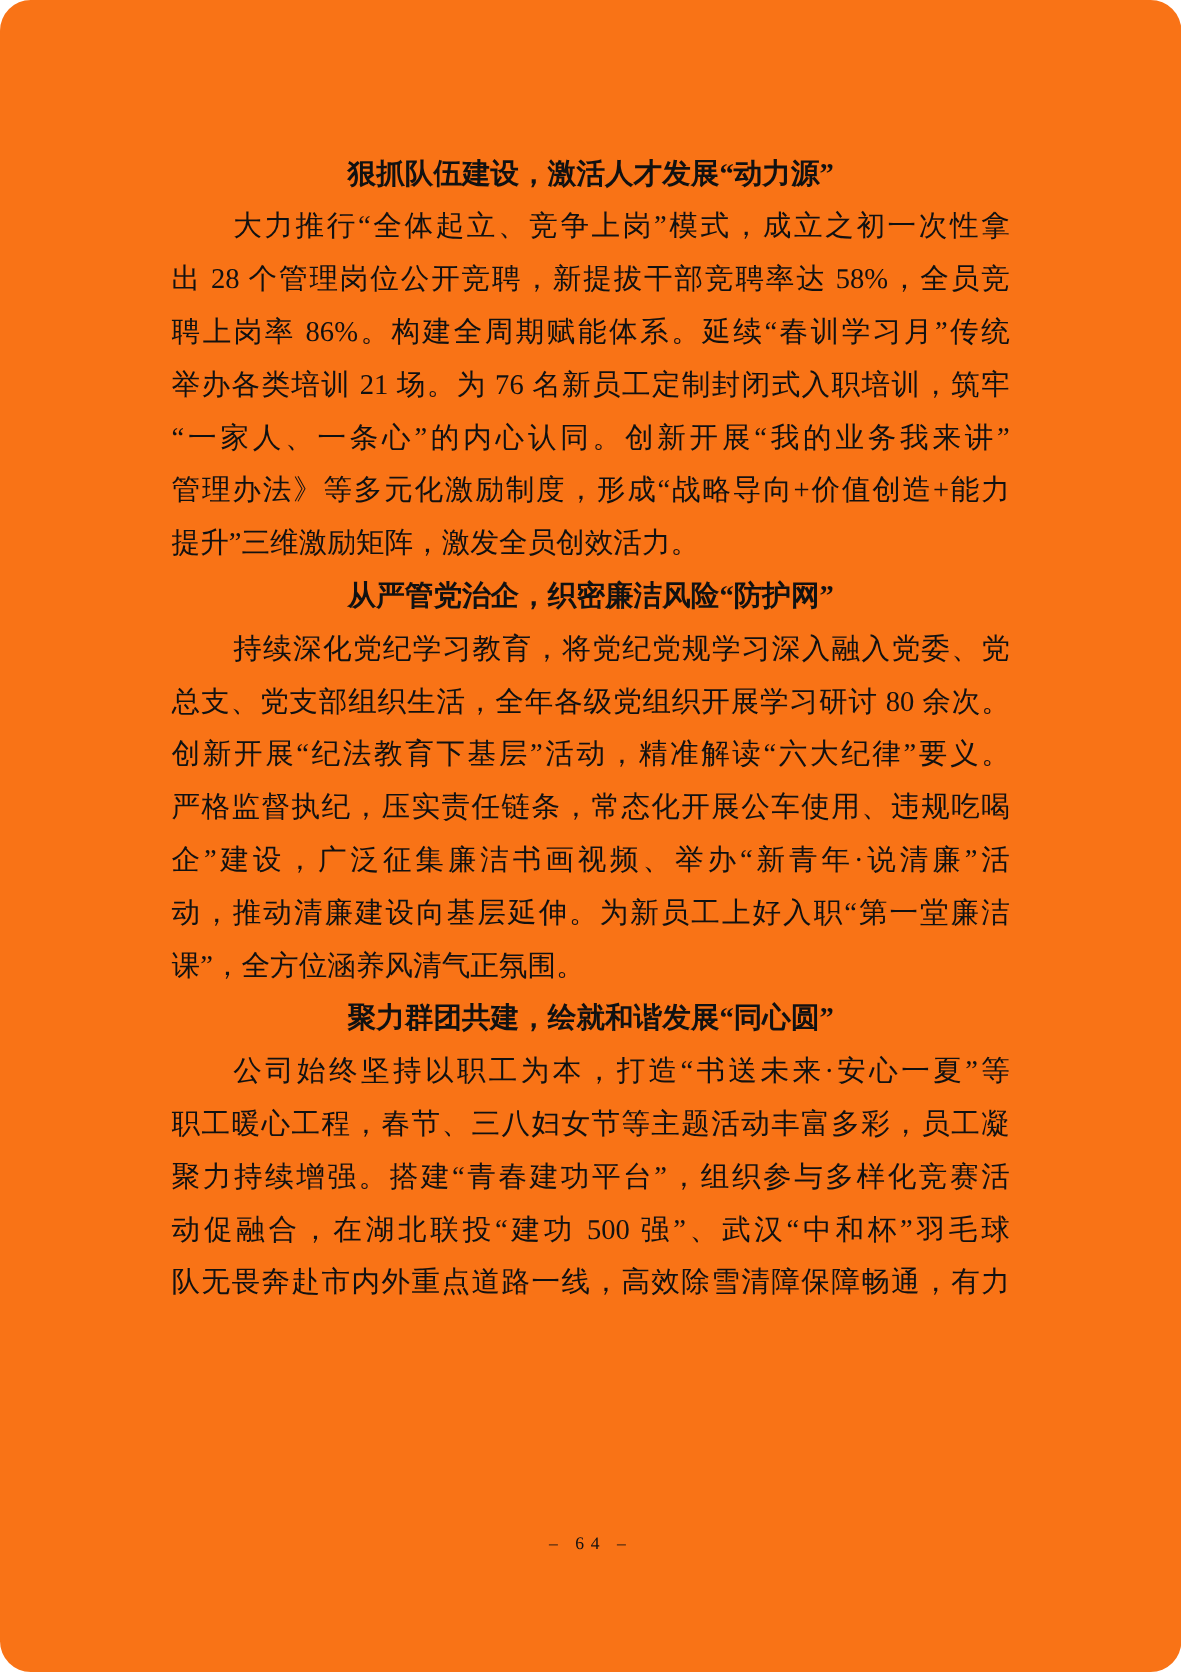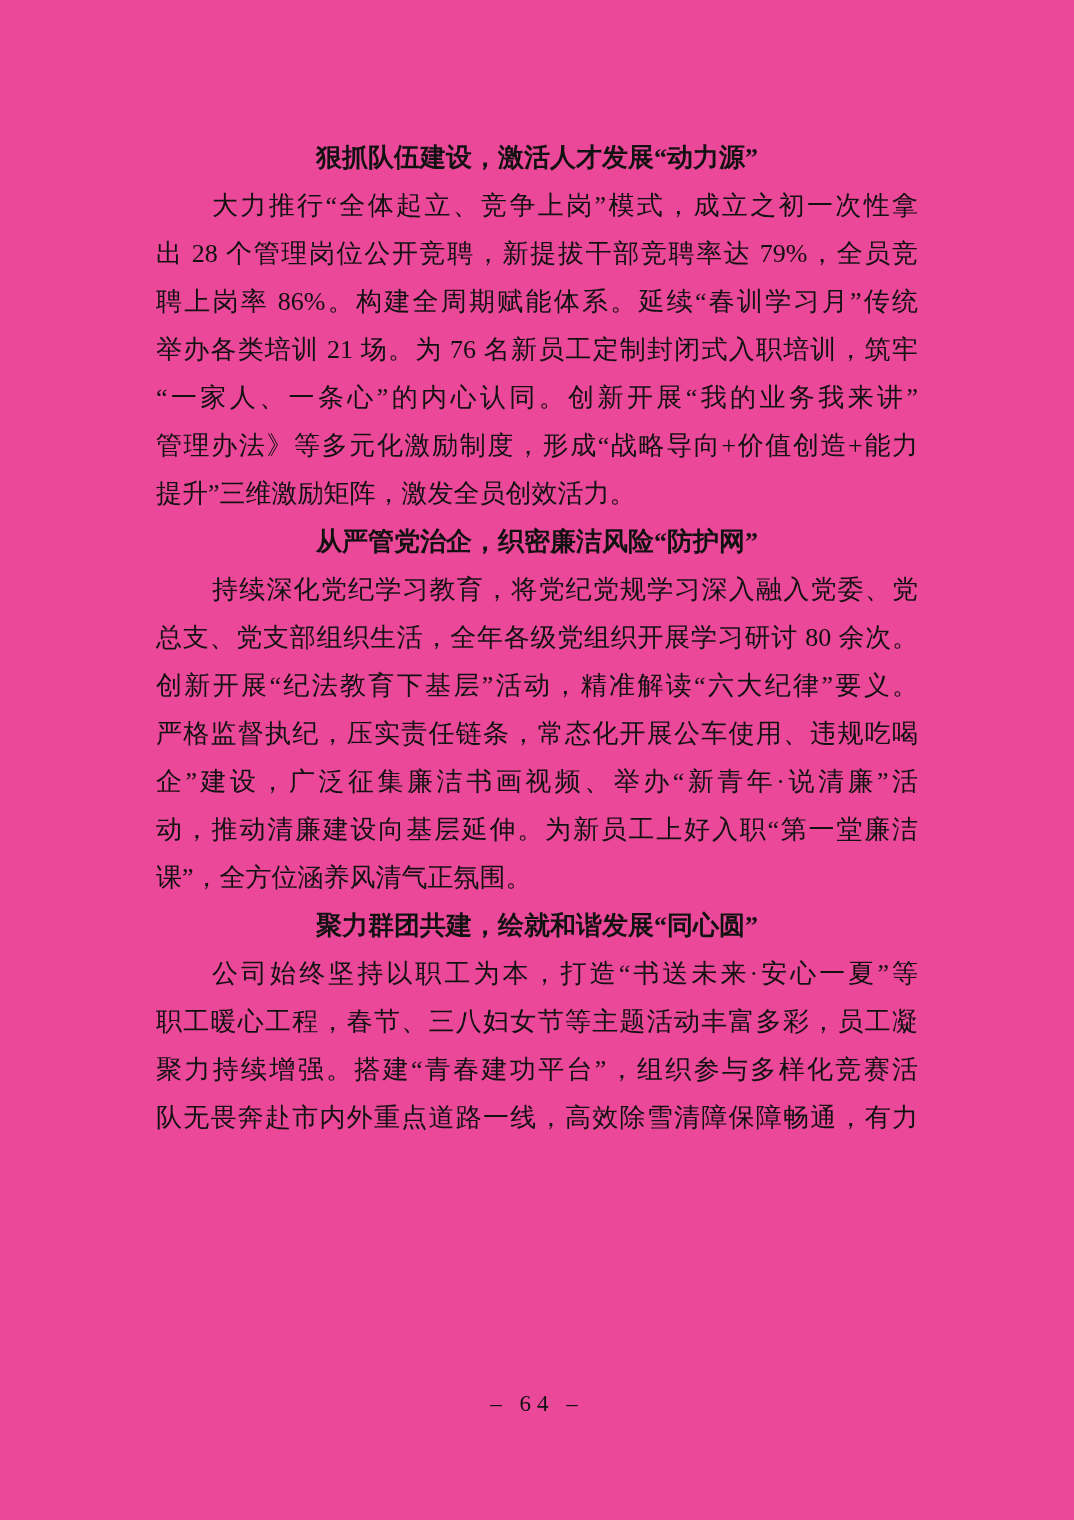--- a/index.html
+++ b/index.html
@@ -4,24 +4,25 @@
 <style>
   html, body {
     margin: 0;
     padding: 0;
     background: #ffffff;
   }
   .page {
     position: relative;
     width: 1074px;
     height: 1520px;
-    background: #ec4899;
+    background: #f97316;
     color: #111111;
     font-family: "Liberation Serif", "DejaVu Serif", serif;
     overflow: hidden;
+    border-radius: 28px;
   }
   .content {
     position: absolute;
     left: 156px;
     top: 134px;
     width: 762px;
   }
   .heading {
     font-size: 26px;
     line-height: 48px;
@@ -46,46 +47,47 @@
     text-align-last: left;
   }
   .page-number {
     position: absolute;
     top: 1384px;
     left: 0;
     width: 100%;
     height: 40px;
     line-height: 40px;
     text-align: center;
-    font-size: 23px;
+    font-size: 16px;
     letter-spacing: 6px;
     color: #111111;
   }
 </style>
 </head>
 <body>
 
 <div class="page">
   <main class="content" id="document-body">
       <div class="heading">狠抓队伍建设，激活人才发展“动力源”</div>
       <div class="line indent">大力推行“全体起立、竞争上岗”模式，成立之初一次性拿</div>
-      <div class="line">出 28 个管理岗位公开竞聘，新提拔干部竞聘率达 79%，全员竞</div>
+      <div class="line">出 28 个管理岗位公开竞聘，新提拔干部竞聘率达 58%，全员竞</div>
       <div class="line">聘上岗率 86%。构建全周期赋能体系。延续“春训学习月”传统</div>
       <div class="line">举办各类培训 21 场。为 76 名新员工定制封闭式入职培训，筑牢</div>
       <div class="line">“一家人、一条心”的内心认同。创新开展“我的业务我来讲”</div>
       <div class="line">管理办法》等多元化激励制度，形成“战略导向+价值创造+能力</div>
       <div class="line short">提升”三维激励矩阵，激发全员创效活力。</div>
       <div class="heading">从严管党治企，织密廉洁风险“防护网”</div>
       <div class="line indent">持续深化党纪学习教育，将党纪党规学习深入融入党委、党</div>
       <div class="line">总支、党支部组织生活，全年各级党组织开展学习研讨 80 余次。</div>
       <div class="line">创新开展“纪法教育下基层”活动，精准解读“六大纪律”要义。</div>
       <div class="line">严格监督执纪，压实责任链条，常态化开展公车使用、违规吃喝</div>
       <div class="line">企”建设，广泛征集廉洁书画视频、举办“新青年·说清廉”活</div>
       <div class="line">动，推动清廉建设向基层延伸。为新员工上好入职“第一堂廉洁</div>
       <div class="line short">课”，全方位涵养风清气正氛围。</div>
       <div class="heading">聚力群团共建，绘就和谐发展“同心圆”</div>
       <div class="line indent">公司始终坚持以职工为本，打造“书送未来·安心一夏”等</div>
       <div class="line">职工暖心工程，春节、三八妇女节等主题活动丰富多彩，员工凝</div>
       <div class="line">聚力持续增强。搭建“青春建功平台”，组织参与多样化竞赛活</div>
+      <div class="line">动促融合，在湖北联投“建功 500 强”、武汉“中和杯”羽毛球</div>
       <div class="line">队无畏奔赴市内外重点道路一线，高效除雪清障保障畅通，有力</div>
     </main>
   <div class="page-number">– 64 –</div>
 </div>
 
 </body></html>

